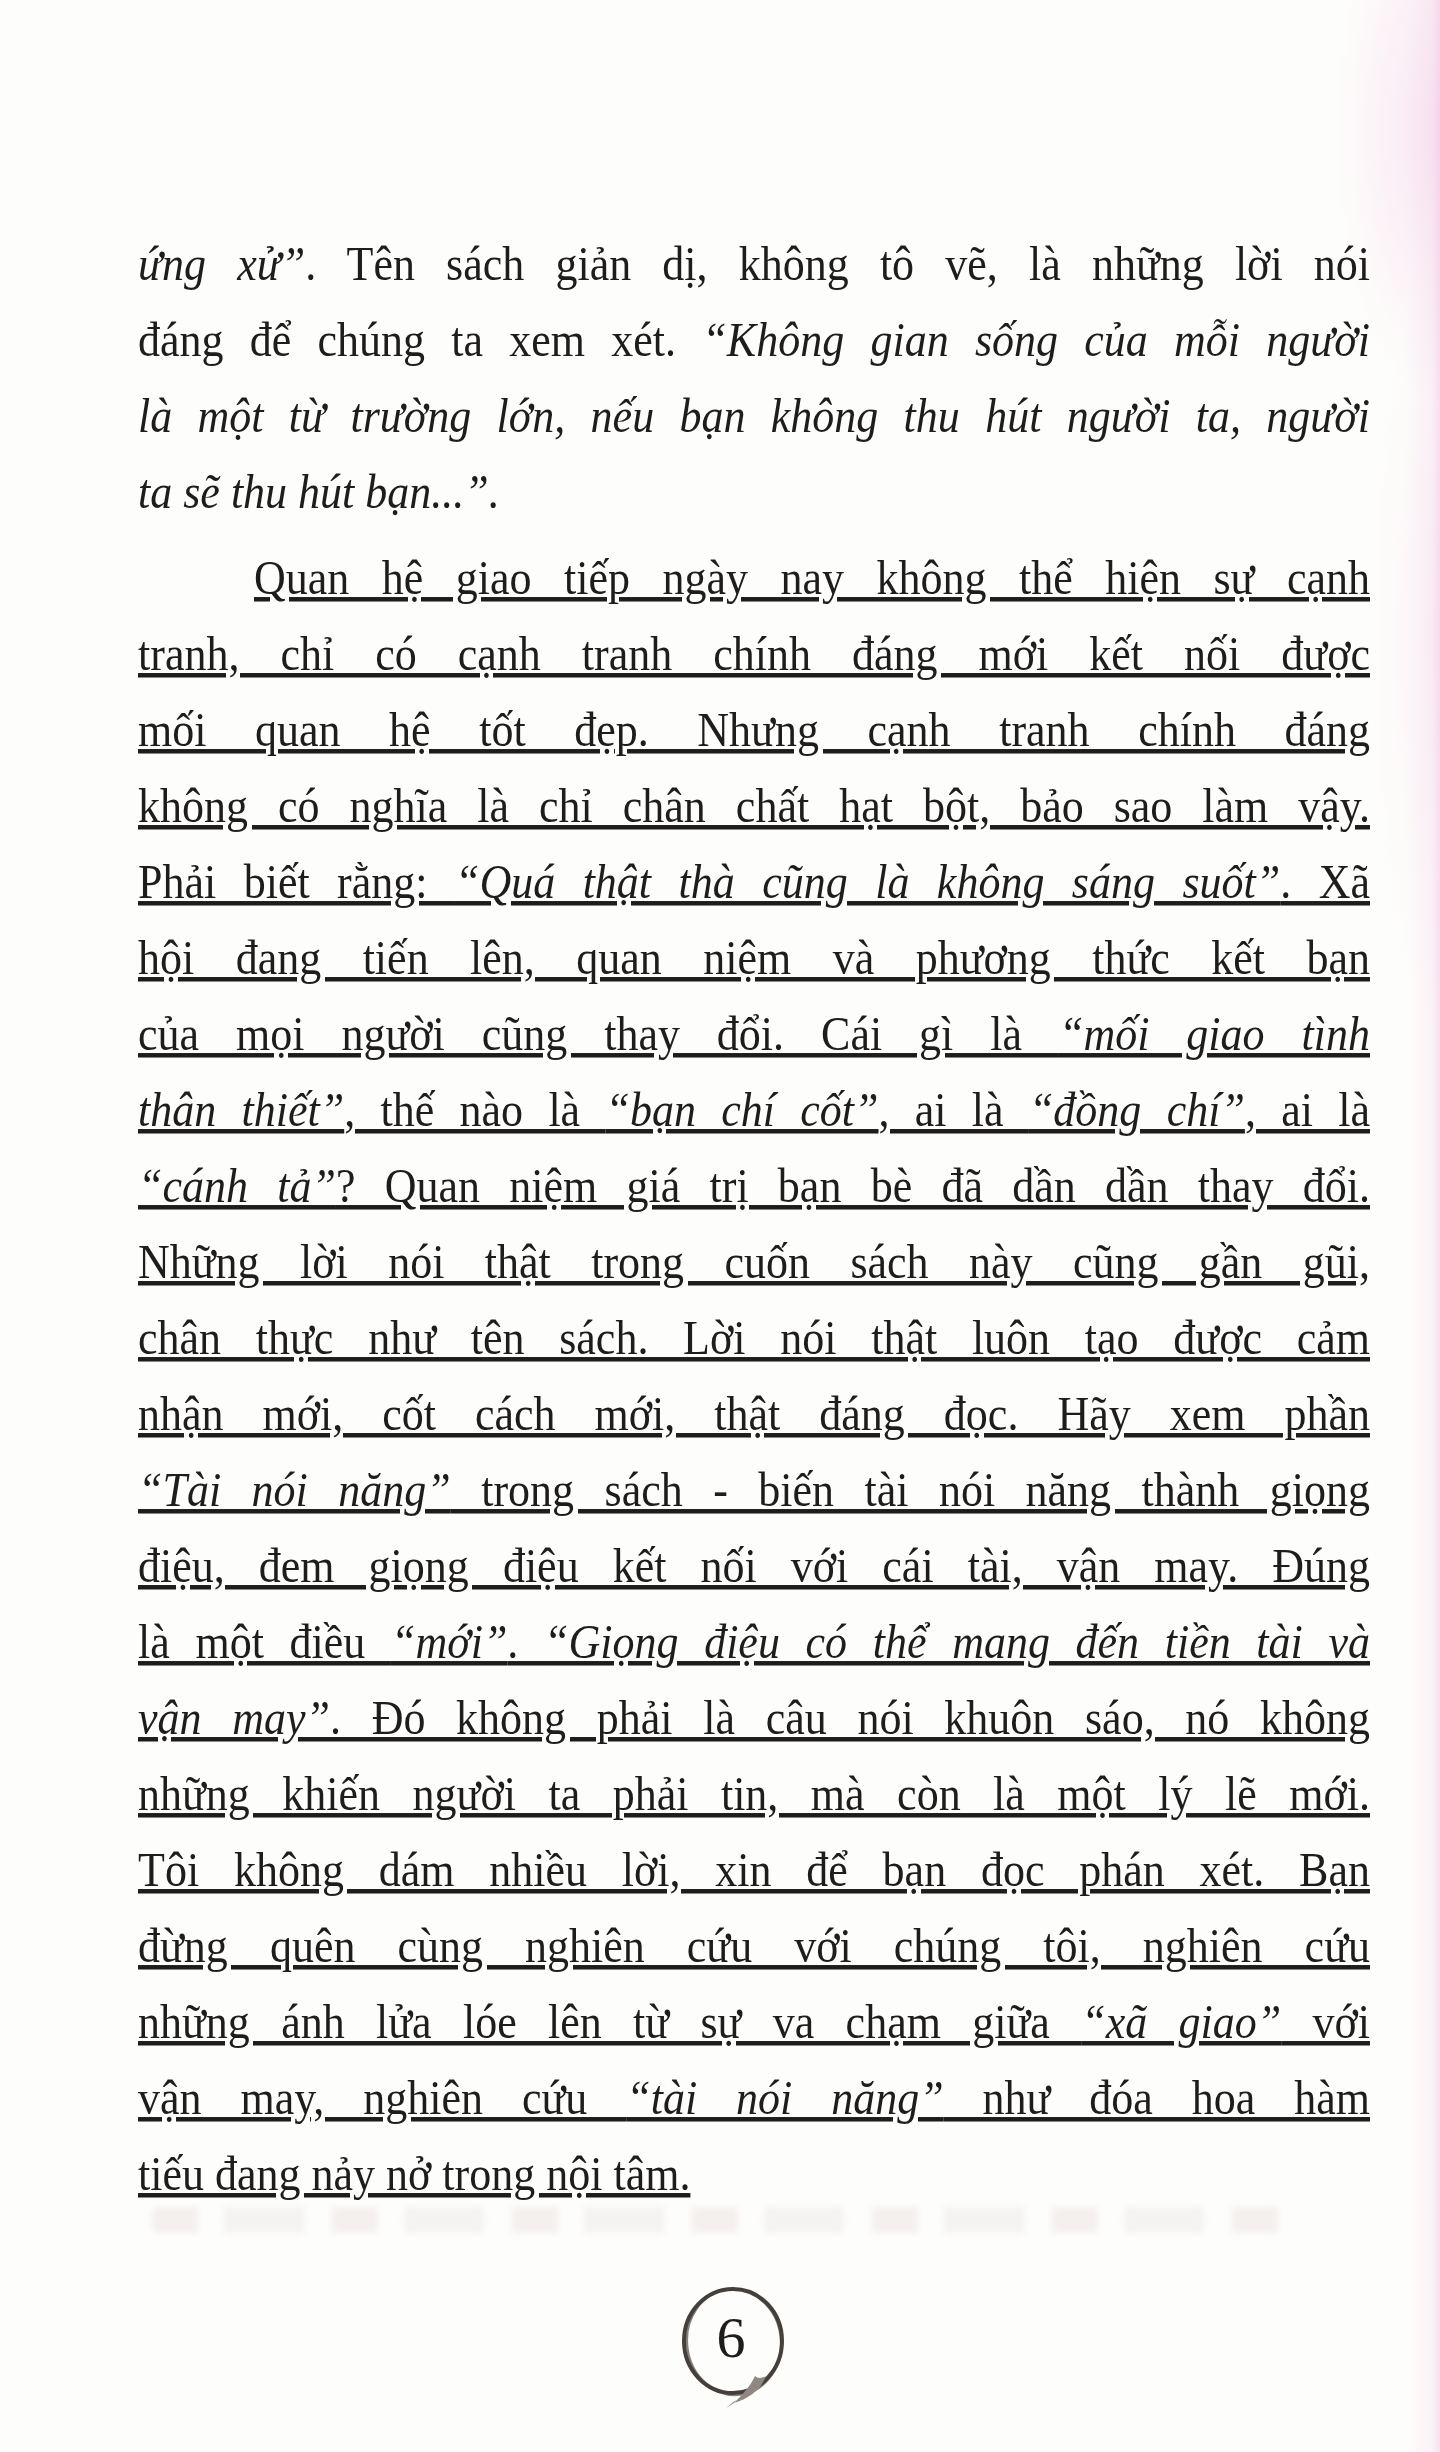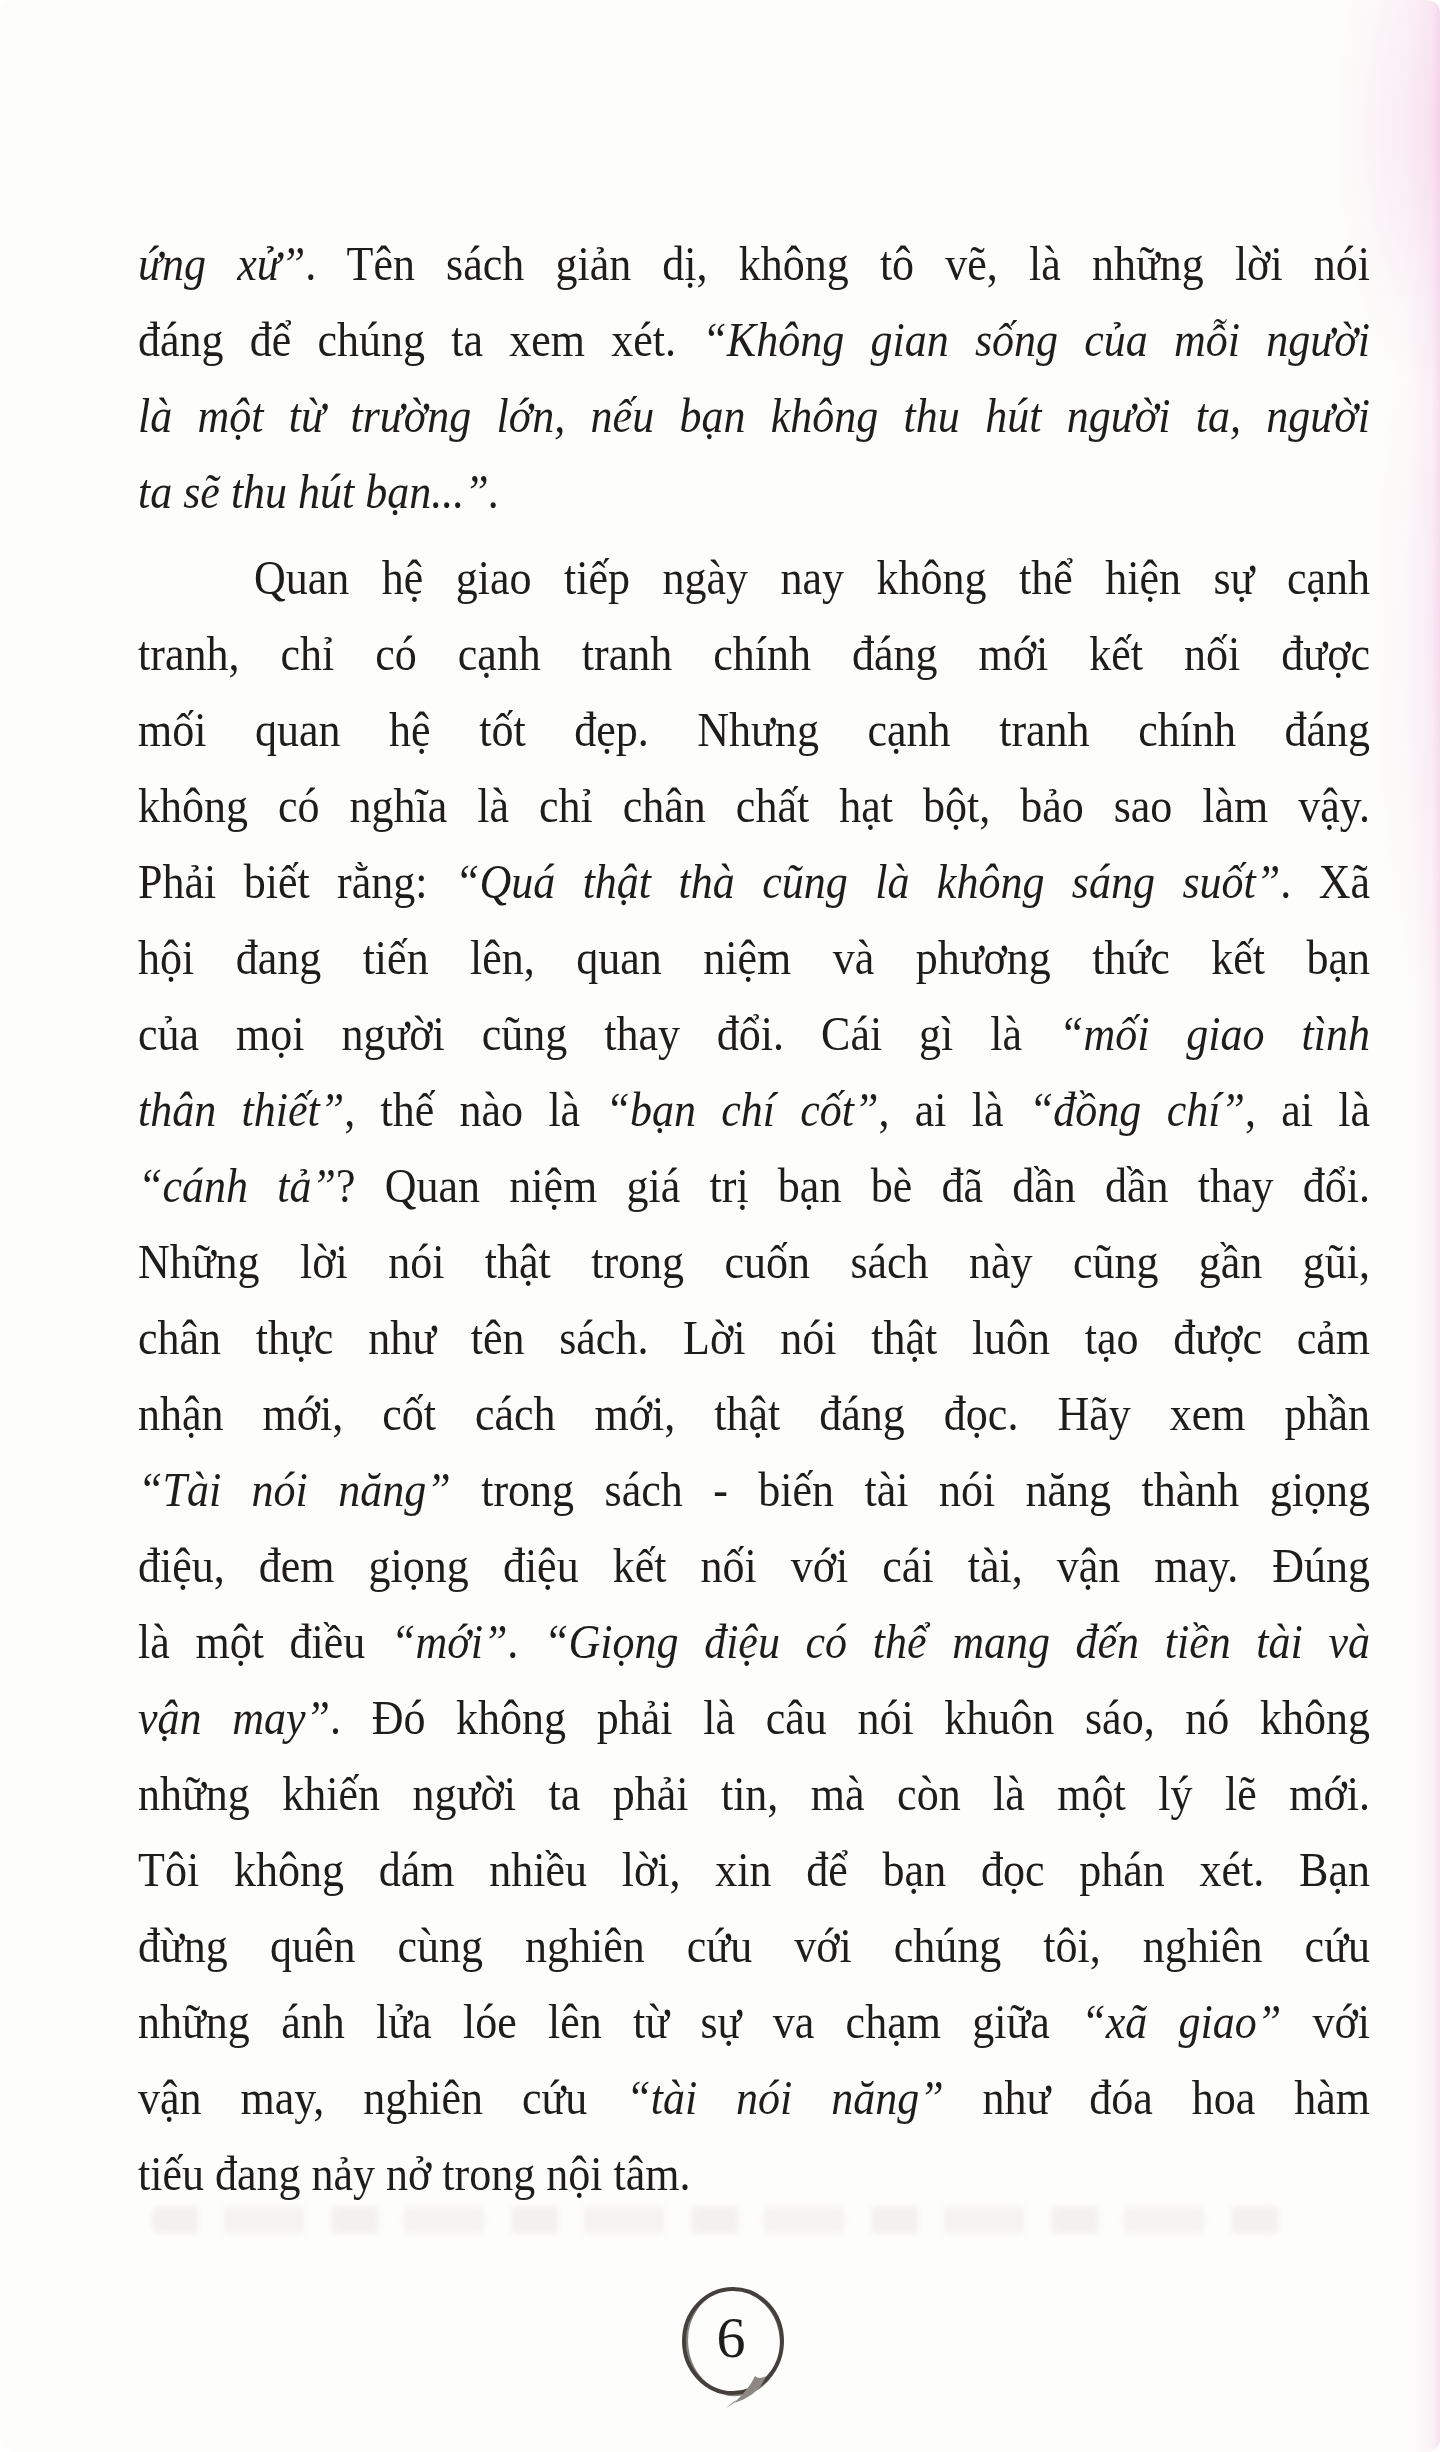--- a/index.html
+++ b/index.html
@@ -3,21 +3,20 @@
 <meta charset="utf-8">
 <style>
   html, body { margin: 0; padding: 0; background: #ffffff; }
   .page {
     position: relative;
     width: 1440px;
     height: 2452px;
     background: var(--paper, #fdfdfb);
     overflow: hidden;
     font-family: "Liberation Serif", "DejaVu Serif", serif;
-    border-radius: 13px;
   }
   
   .edge-blush {
     position: absolute;
     top: 0; right: 0;
     width: 120px; height: 100%;
     pointer-events: none;
     background:
       linear-gradient(to left, rgba(238,178,220,0.38) 0px, rgba(240,190,225,0.16) 8px, rgba(240,190,225,0.0) 34px),
       radial-gradient(150px 380px at 103% 130px, rgba(243,196,230,0.45), rgba(243,196,230,0) 72%),
@@ -26,21 +25,21 @@
   .text-block {
     position: absolute;
     left: 138px;
     top: 226px;
     width: 1232px;
     color: var(--ink, #1f1d1b);
     font-size: 44px;
     line-height: 76px;
     letter-spacing: 0px;
   }
-  .paragraph + .paragraph { margin-top: 10px; }
+  .paragraph + .paragraph { margin-top: 10px; text-decoration: underline; }
   .line {
     text-align: justify;
     text-align-last: justify;
     -moz-text-align-last: justify;
     transform: scaleY(1.12);
     transform-origin: 50% 50%;
     white-space: normal;
   }
   .line.para-end { text-align-last: left; -moz-text-align-last: left; }
   .line.indent { text-indent: 116px; }

